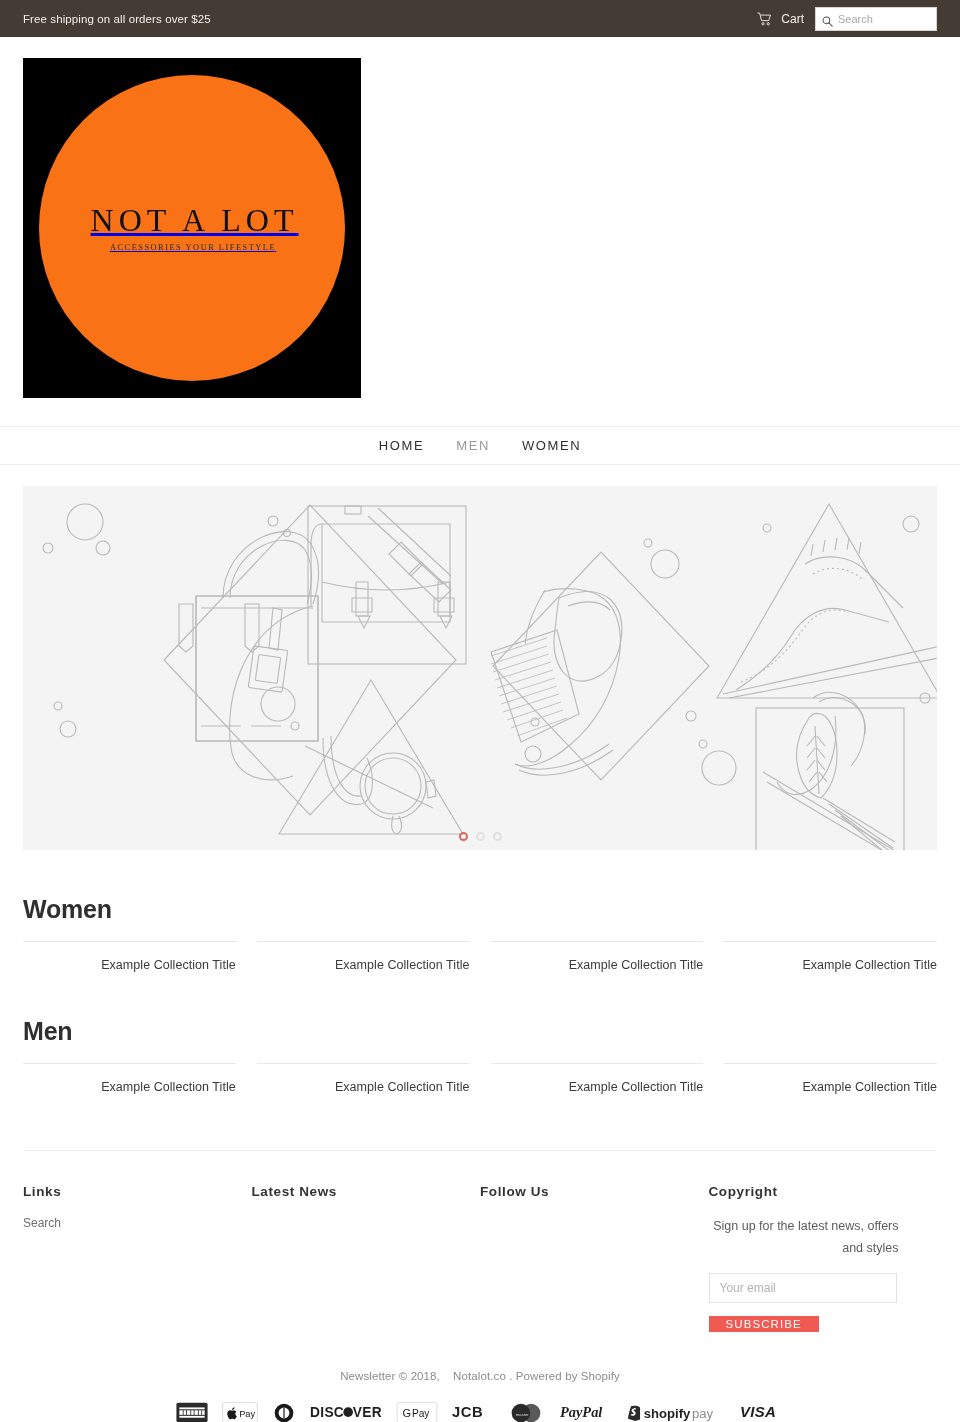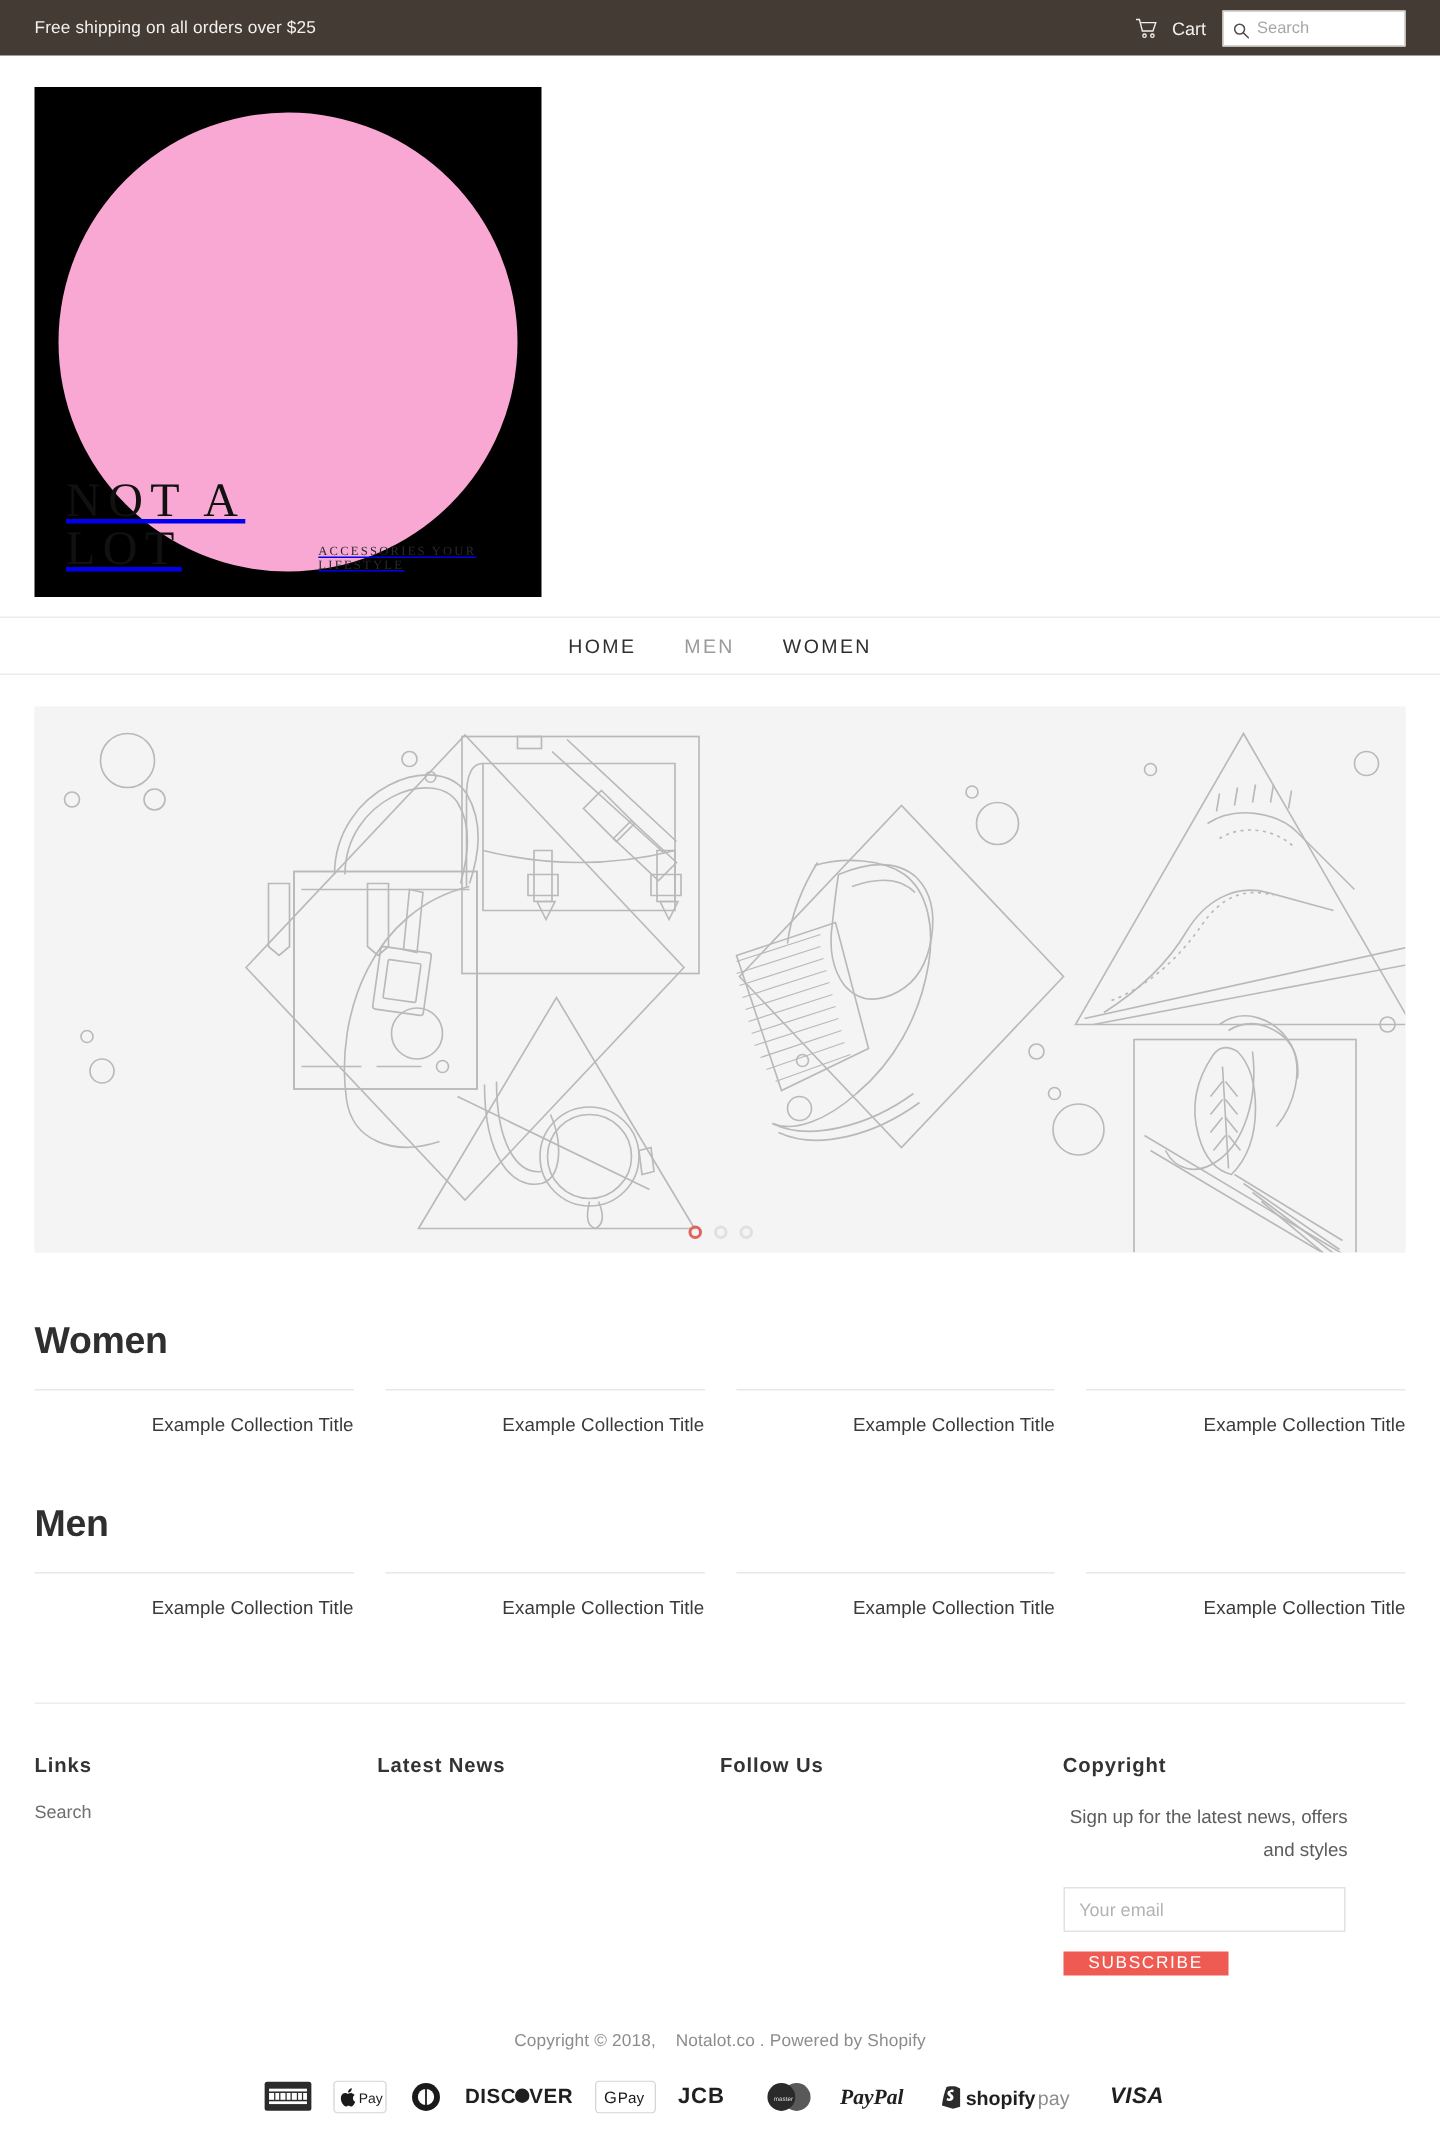--- a/index.html
+++ b/index.html
@@ -73,24 +73,24 @@
     height: 340px;
     background: #000000;
     display: flex;
     align-items: center;
     justify-content: center;
   }
   .logo-circle {
     width: 306px;
     height: 306px;
     border-radius: 50%;
-    background: #f9a8d4;
-    display: flex;
-    flex-direction: row;
-    align-items: flex-end;
+    background: #f97316;
+    display: flex;
+    flex-direction: column;
+    align-items: center;
     justify-content: center;
   }
   .logo-name {
     font-family: "Liberation Serif", serif;
     font-size: 32px;
     letter-spacing: 5px;
     color: #111111;
     line-height: 1;
     padding-left: 5px;
   }
@@ -98,21 +98,21 @@
     font-family: "Liberation Serif", serif;
     font-size: 8.4px;
     letter-spacing: 1.5px;
     color: #2a2a2a;
     margin-top: 7px;
     padding-left: 2px;
   }
 
   
   .main-nav {
-    margin-top: 13px;
+    margin-top: 28px;
     border-top: 1px solid #ececec;
     border-bottom: 1px solid #ececec;
     height: 39px;
     display: flex;
     align-items: center;
     justify-content: center;
     gap: 0;
   }
   .nav-link {
     font-size: 13px;
@@ -481,21 +481,21 @@
 
   <div class="footer-col newsletter">
     <div class="footer-heading">Copyright</div>
     <div class="newsletter-text">Sign up for the latest news, offers and styles</div>
     <input class="email-input" type="email" placeholder="Your email" style="">
     <button class="subscribe-btn">SUBSCRIBE</button>
   </div>
 </div>
 
 <div class="copyright">
-  <span>Copyright © 2018,</span>
+  <span>Newsletter © 2018,</span>
   &nbsp;&nbsp;
   <a href="#">Notalot.co</a>
   <span>. Powered by Shopify</span>
 </div>
 
 <div class="payment-row">
 
   <span class="pay">
     <svg width="32" height="21" viewBox="0 0 38 24">
       <rect x="0.5" y="0.5" width="37" height="23" rx="2" fill="#2b2b2b"></rect>

